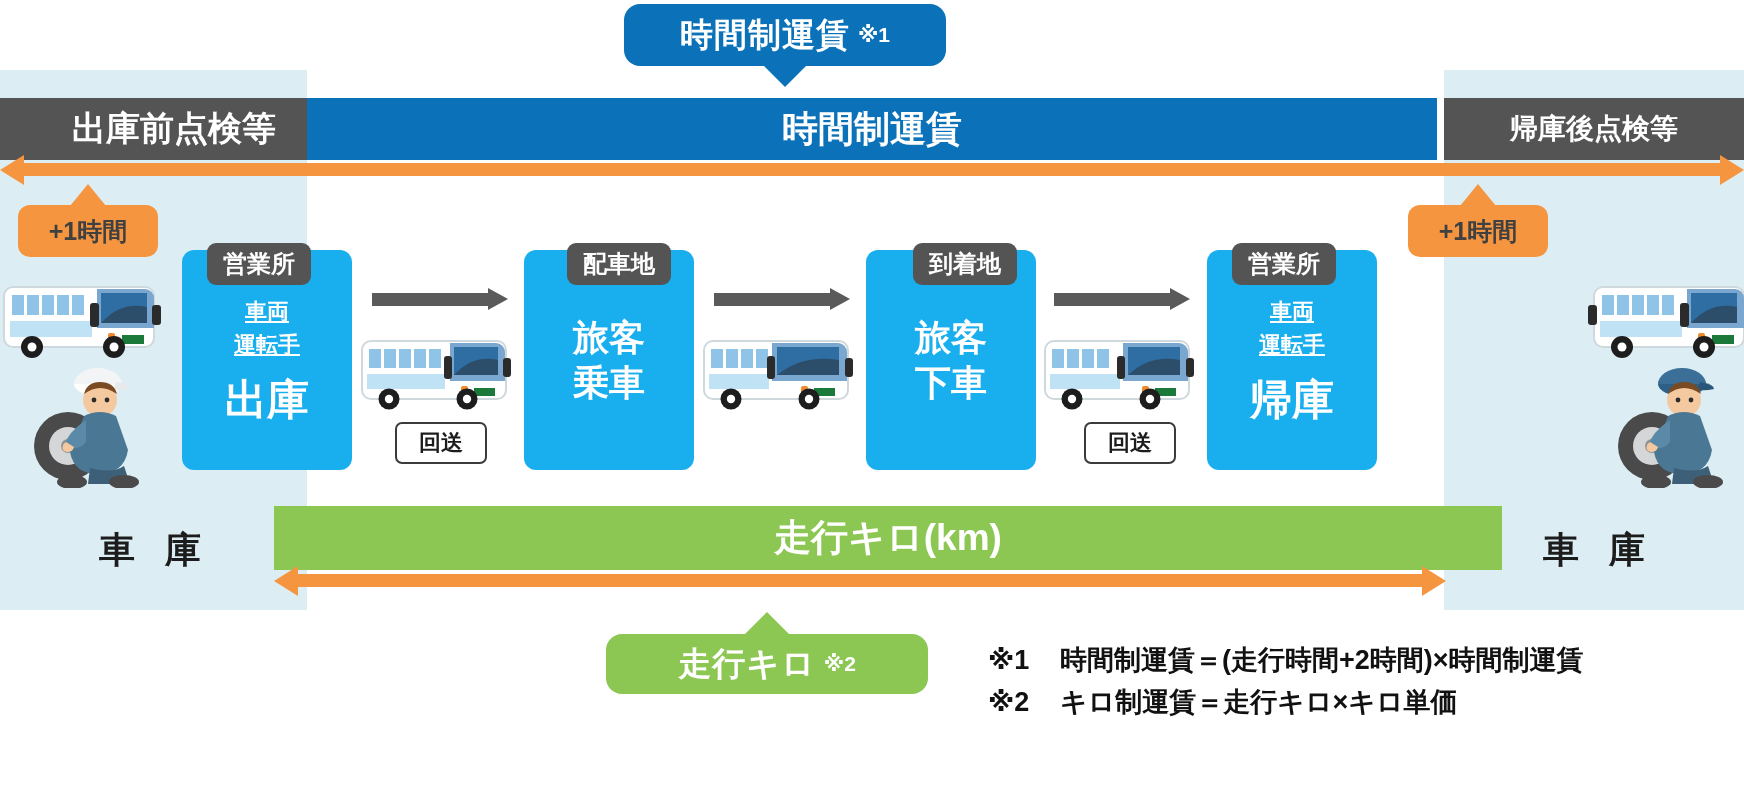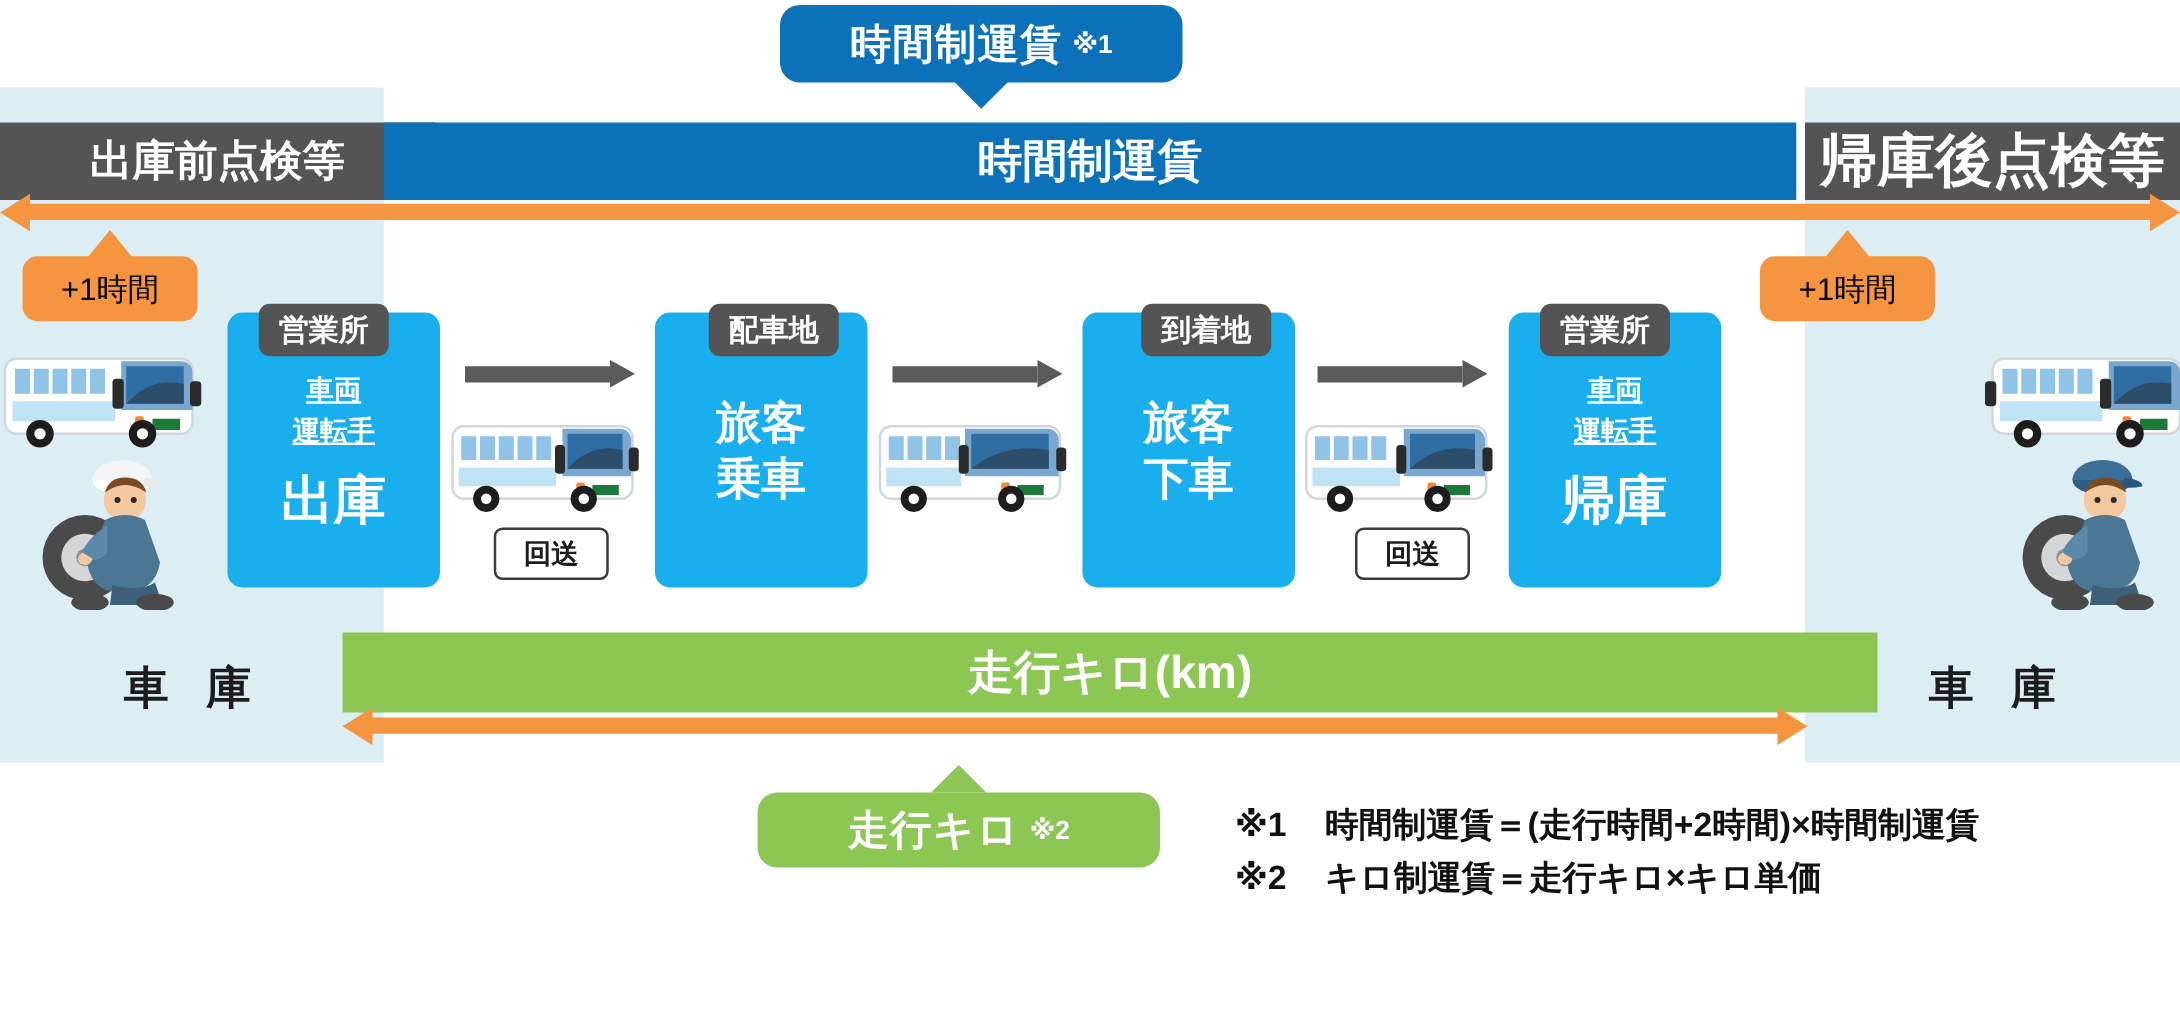--- a/index.html
+++ b/index.html
@@ -32,34 +32,34 @@
   }
 
   
   .hdr{
     position:absolute;top:98px;height:62px;
     display:flex;align-items:center;justify-content:center;
     color:#fff;font-weight:bold;white-space:nowrap;
   }
   #hdr-pre{left:0;width:348px;background:#545454;font-size:34px;}
   #hdr-run{left:307px;width:1130px;background:#0b72b9;font-size:36px;}
-  #hdr-post{left:1444px;width:300px;background:#545454;font-size:46px;}
+  #hdr-post{left:1444px;width:300px;background:#545454;font-size:28px;}
 
   
   #time-arrow-shaft{position:absolute;left:22px;top:163px;width:1700px;height:13px;background:#f5953f;}
   #time-arrow-left{position:absolute;left:0px;top:155px;width:0;height:0;
     border-top:15px solid transparent;border-bottom:15px solid transparent;border-right:24px solid #f5953f;}
   #time-arrow-right{position:absolute;left:1720px;top:155px;width:0;height:0;
     border-top:15px solid transparent;border-bottom:15px solid transparent;border-left:24px solid #f5953f;}
 
   
   .plus-badge{
     position:absolute;width:140px;height:52px;background:#f5953f;border-radius:12px;
     display:flex;align-items:center;justify-content:center;
-    color:#000000;font-size:25px;font-weight:normal;white-space:nowrap;
+    color:#404040;font-size:25px;font-weight:bold;white-space:nowrap;
   }
   .plus-tail{position:absolute;width:0;height:0;
     border-left:18px solid transparent;border-right:18px solid transparent;border-bottom:22px solid #f5953f;}
   #plus-left{left:18px;top:205px;}
   #plus-left-tail{left:70px;top:184px;}
   #plus-right{left:1408px;top:205px;}
   #plus-right-tail{left:1460px;top:184px;}
 
   
   .pbox{

